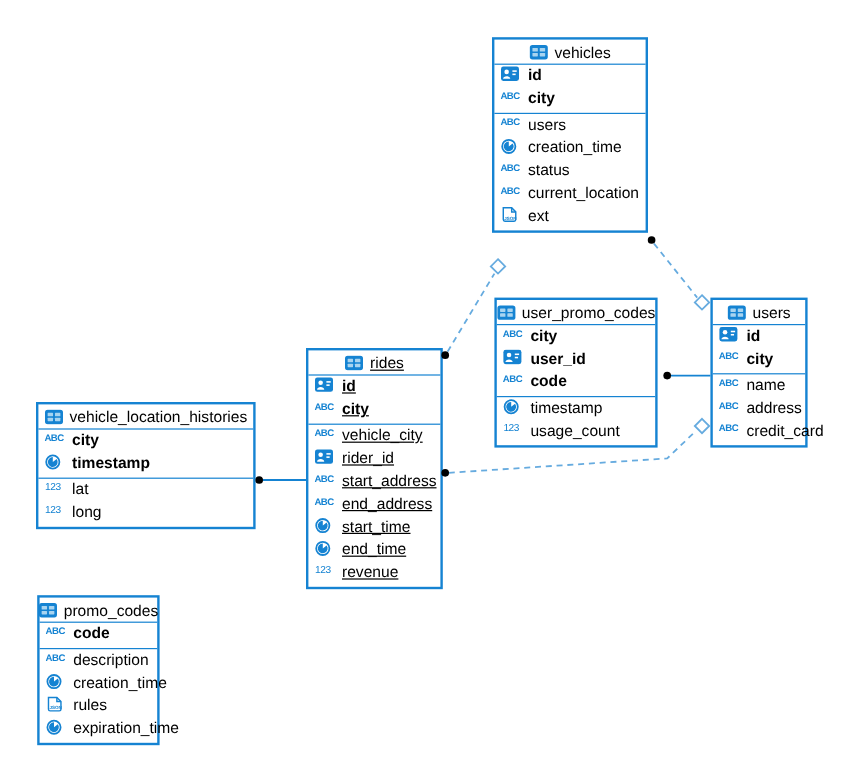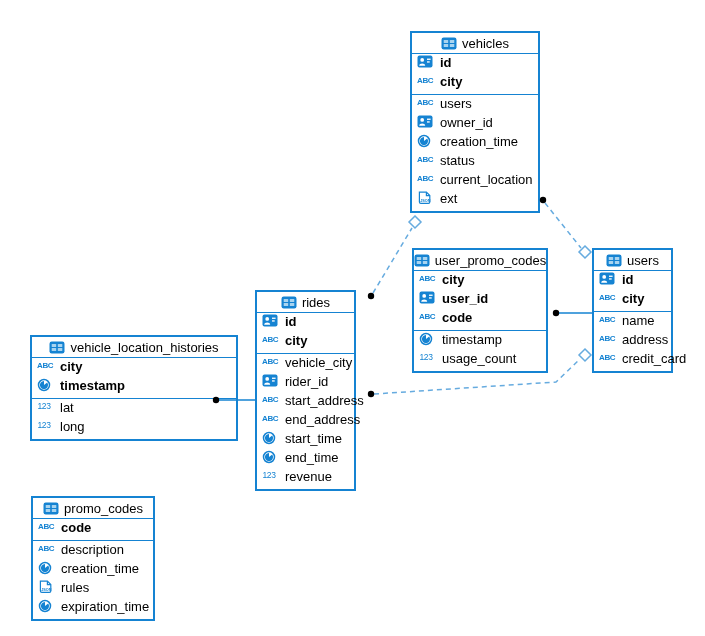--- a/index.html
+++ b/index.html
@@ -60,142 +60,192 @@
         <div class="col-row">
           <span class="ic">
             <svg width="18" height="10" viewBox="0 0 18 10">
     <text x="0" y="8.5" font-family="Liberation Sans, sans-serif" font-size="8" font-weight="bold" fill="#1583d2" letter-spacing="-0.4">ABC</text>
             </svg>
           </span>
           <span class="col-label">users</span>
         </div>
         <div class="col-row">
           <span class="ic">
+            <svg width="14" height="14" viewBox="0 0 14 14">
+    <circle cx="7" cy="7" r="5.5" fill="none" stroke="#1583d2" stroke-width="1.5"></circle>
+    <path d="M7 7 L7 2.9 A4.1 4.1 0 1 0 10.2 4.5 Z" fill="#1583d2"></path>
+            </svg>
+          </span>
+          <span class="col-label">creation_time</span>
+        </div>
+        <div class="col-row">
+          <span class="ic">
+            <svg width="18" height="10" viewBox="0 0 18 10">
+    <text x="0" y="8.5" font-family="Liberation Sans, sans-serif" font-size="8" font-weight="bold" fill="#1583d2" letter-spacing="-0.4">ABC</text>
+            </svg>
+          </span>
+          <span class="col-label">status</span>
+        </div>
+        <div class="col-row">
+          <span class="ic">
+            <svg width="18" height="10" viewBox="0 0 18 10">
+    <text x="0" y="8.5" font-family="Liberation Sans, sans-serif" font-size="8" font-weight="bold" fill="#1583d2" letter-spacing="-0.4">ABC</text>
+            </svg>
+          </span>
+          <span class="col-label">current_location</span>
+        </div>
+        <div class="col-row">
+          <span class="ic">
+            <svg width="15" height="14" viewBox="0 0 15 14">
+    <path d="M2.4 1.2 H9.4 L12.8 4.6 V11 Q12.8 12.4 11.4 12.4 H3.8 Q2.4 12.4 2.4 11 Z" fill="none" stroke="#1583d2" stroke-width="1.2"></path>
+    <path d="M9.4 1.2 V4.6 H12.8" fill="none" stroke="#1583d2" stroke-width="1.2"></path>
+    <text x="3.2" y="11" font-family="Liberation Sans, sans-serif" font-size="3.8" font-weight="bold" fill="#1583d2">JSON</text>
+            </svg>
+          </span>
+          <span class="col-label">ext</span>
+        </div>
+      </div>
+    </div>
+    <div class="table-card" style="left: 412px; top: 248px; width: 136px;">
+      <div class="table-header">
+        <span style="display: inline-flex;">
+          <svg width="16" height="13" viewBox="0 0 16 13">
+    <rect x="0.5" y="0.5" width="15" height="12" rx="2.2" fill="#1583d2"></rect>
+    <rect x="2.7" y="3" width="4.5" height="2.9" rx="0.5" fill="#a8d4f0"></rect>
+    <rect x="8.8" y="3" width="4.5" height="2.9" rx="0.5" fill="#a8d4f0"></rect>
+    <rect x="2.7" y="7.1" width="4.5" height="2.9" rx="0.5" fill="#a8d4f0"></rect>
+    <rect x="8.8" y="7.1" width="4.5" height="2.9" rx="0.5" fill="#a8d4f0"></rect>
+          </svg>
+        </span>
+        <span>user_promo_codes</span>
+      </div>
+      <div class="section pk-section">
+        <div class="col-row pk">
+          <span class="ic">
+            <svg width="18" height="10" viewBox="0 0 18 10">
+    <text x="0" y="8.5" font-family="Liberation Sans, sans-serif" font-size="8" font-weight="bold" fill="#1583d2" letter-spacing="-0.4">ABC</text>
+            </svg>
+          </span>
+          <span class="col-label">city</span>
+        </div>
+        <div class="col-row pk">
+          <span class="ic">
             <svg width="16" height="13" viewBox="0 0 16 13">
     <rect x="0.5" y="0.5" width="15" height="12" rx="2" fill="#1583d2"></rect>
     <circle cx="5.2" cy="4.9" r="1.9" fill="#fff"></circle>
     <path d="M2.2 10.7 C2.2 7.8 8.2 7.8 8.2 10.7 Z" fill="#fff"></path>
     <rect x="10" y="3.6" width="3.6" height="1.3" fill="#fff"></rect>
     <rect x="10" y="6.3" width="2.7" height="1.3" fill="#fff"></rect>
             </svg>
           </span>
-          <span class="col-label">owner_id</span>
-        </div>
-        <div class="col-row">
-          <span class="ic">
-            <svg width="14" height="14" viewBox="0 0 14 14">
-    <circle cx="7" cy="7" r="5.5" fill="none" stroke="#1583d2" stroke-width="1.5"></circle>
-    <path d="M7 7 L7 2.9 A4.1 4.1 0 1 0 10.2 4.5 Z" fill="#1583d2"></path>
-            </svg>
-          </span>
-          <span class="col-label">creation_time</span>
-        </div>
-        <div class="col-row">
-          <span class="ic">
-            <svg width="18" height="10" viewBox="0 0 18 10">
-    <text x="0" y="8.5" font-family="Liberation Sans, sans-serif" font-size="8" font-weight="bold" fill="#1583d2" letter-spacing="-0.4">ABC</text>
-            </svg>
-          </span>
-          <span class="col-label">status</span>
-        </div>
-        <div class="col-row">
-          <span class="ic">
-            <svg width="18" height="10" viewBox="0 0 18 10">
-    <text x="0" y="8.5" font-family="Liberation Sans, sans-serif" font-size="8" font-weight="bold" fill="#1583d2" letter-spacing="-0.4">ABC</text>
-            </svg>
-          </span>
-          <span class="col-label">current_location</span>
-        </div>
-        <div class="col-row">
-          <span class="ic">
-            <svg width="15" height="14" viewBox="0 0 15 14">
-    <path d="M2.4 1.2 H9.4 L12.8 4.6 V11 Q12.8 12.4 11.4 12.4 H3.8 Q2.4 12.4 2.4 11 Z" fill="none" stroke="#1583d2" stroke-width="1.2"></path>
-    <path d="M9.4 1.2 V4.6 H12.8" fill="none" stroke="#1583d2" stroke-width="1.2"></path>
-    <text x="3.2" y="11" font-family="Liberation Sans, sans-serif" font-size="3.8" font-weight="bold" fill="#1583d2">JSON</text>
-            </svg>
-          </span>
-          <span class="col-label">ext</span>
-        </div>
-      </div>
-    </div>
-    <div class="table-card" style="left: 412px; top: 248px; width: 136px;">
-      <div class="table-header">
-        <span style="display: inline-flex;">
-          <svg width="16" height="13" viewBox="0 0 16 13">
-    <rect x="0.5" y="0.5" width="15" height="12" rx="2.2" fill="#1583d2"></rect>
-    <rect x="2.7" y="3" width="4.5" height="2.9" rx="0.5" fill="#a8d4f0"></rect>
-    <rect x="8.8" y="3" width="4.5" height="2.9" rx="0.5" fill="#a8d4f0"></rect>
-    <rect x="2.7" y="7.1" width="4.5" height="2.9" rx="0.5" fill="#a8d4f0"></rect>
-    <rect x="8.8" y="7.1" width="4.5" height="2.9" rx="0.5" fill="#a8d4f0"></rect>
-          </svg>
-        </span>
-        <span>user_promo_codes</span>
-      </div>
-      <div class="section pk-section">
-        <div class="col-row pk">
-          <span class="ic">
-            <svg width="18" height="10" viewBox="0 0 18 10">
-    <text x="0" y="8.5" font-family="Liberation Sans, sans-serif" font-size="8" font-weight="bold" fill="#1583d2" letter-spacing="-0.4">ABC</text>
-            </svg>
-          </span>
-          <span class="col-label">city</span>
-        </div>
+          <span class="col-label">user_id</span>
+        </div>
+        <div class="col-row pk">
+          <span class="ic">
+            <svg width="18" height="10" viewBox="0 0 18 10">
+    <text x="0" y="8.5" font-family="Liberation Sans, sans-serif" font-size="8" font-weight="bold" fill="#1583d2" letter-spacing="-0.4">ABC</text>
+            </svg>
+          </span>
+          <span class="col-label">code</span>
+        </div>
+      </div>
+      <div class="section">
+        <div class="col-row">
+          <span class="ic">
+            <svg width="14" height="14" viewBox="0 0 14 14">
+    <circle cx="7" cy="7" r="5.5" fill="none" stroke="#1583d2" stroke-width="1.5"></circle>
+    <path d="M7 7 L7 2.9 A4.1 4.1 0 1 0 10.2 4.5 Z" fill="#1583d2"></path>
+            </svg>
+          </span>
+          <span class="col-label">timestamp</span>
+        </div>
+        <div class="col-row">
+          <span class="ic">
+            <svg width="18" height="10" viewBox="0 0 18 10">
+    <text x="0.5" y="8.5" font-family="Liberation Sans, sans-serif" font-size="8.5" fill="#1583d2" letter-spacing="-0.4">123</text>
+            </svg>
+          </span>
+          <span class="col-label">usage_count</span>
+        </div>
+      </div>
+    </div>
+    <div class="table-card" style="left: 592px; top: 248px; width: 81px;">
+      <div class="table-header">
+        <span style="display: inline-flex;">
+          <svg width="16" height="13" viewBox="0 0 16 13">
+    <rect x="0.5" y="0.5" width="15" height="12" rx="2.2" fill="#1583d2"></rect>
+    <rect x="2.7" y="3" width="4.5" height="2.9" rx="0.5" fill="#a8d4f0"></rect>
+    <rect x="8.8" y="3" width="4.5" height="2.9" rx="0.5" fill="#a8d4f0"></rect>
+    <rect x="2.7" y="7.1" width="4.5" height="2.9" rx="0.5" fill="#a8d4f0"></rect>
+    <rect x="8.8" y="7.1" width="4.5" height="2.9" rx="0.5" fill="#a8d4f0"></rect>
+          </svg>
+        </span>
+        <span>users</span>
+      </div>
+      <div class="section pk-section">
         <div class="col-row pk">
           <span class="ic">
             <svg width="16" height="13" viewBox="0 0 16 13">
     <rect x="0.5" y="0.5" width="15" height="12" rx="2" fill="#1583d2"></rect>
     <circle cx="5.2" cy="4.9" r="1.9" fill="#fff"></circle>
     <path d="M2.2 10.7 C2.2 7.8 8.2 7.8 8.2 10.7 Z" fill="#fff"></path>
     <rect x="10" y="3.6" width="3.6" height="1.3" fill="#fff"></rect>
     <rect x="10" y="6.3" width="2.7" height="1.3" fill="#fff"></rect>
             </svg>
           </span>
-          <span class="col-label">user_id</span>
-        </div>
-        <div class="col-row pk">
-          <span class="ic">
-            <svg width="18" height="10" viewBox="0 0 18 10">
-    <text x="0" y="8.5" font-family="Liberation Sans, sans-serif" font-size="8" font-weight="bold" fill="#1583d2" letter-spacing="-0.4">ABC</text>
-            </svg>
-          </span>
-          <span class="col-label">code</span>
-        </div>
-      </div>
-      <div class="section">
-        <div class="col-row">
-          <span class="ic">
-            <svg width="14" height="14" viewBox="0 0 14 14">
-    <circle cx="7" cy="7" r="5.5" fill="none" stroke="#1583d2" stroke-width="1.5"></circle>
-    <path d="M7 7 L7 2.9 A4.1 4.1 0 1 0 10.2 4.5 Z" fill="#1583d2"></path>
-            </svg>
-          </span>
-          <span class="col-label">timestamp</span>
-        </div>
-        <div class="col-row">
-          <span class="ic">
-            <svg width="18" height="10" viewBox="0 0 18 10">
-    <text x="0.5" y="8.5" font-family="Liberation Sans, sans-serif" font-size="8.5" fill="#1583d2" letter-spacing="-0.4">123</text>
-            </svg>
-          </span>
-          <span class="col-label">usage_count</span>
-        </div>
-      </div>
-    </div>
-    <div class="table-card" style="left: 592px; top: 248px; width: 81px;">
-      <div class="table-header">
-        <span style="display: inline-flex;">
-          <svg width="16" height="13" viewBox="0 0 16 13">
-    <rect x="0.5" y="0.5" width="15" height="12" rx="2.2" fill="#1583d2"></rect>
-    <rect x="2.7" y="3" width="4.5" height="2.9" rx="0.5" fill="#a8d4f0"></rect>
-    <rect x="8.8" y="3" width="4.5" height="2.9" rx="0.5" fill="#a8d4f0"></rect>
-    <rect x="2.7" y="7.1" width="4.5" height="2.9" rx="0.5" fill="#a8d4f0"></rect>
-    <rect x="8.8" y="7.1" width="4.5" height="2.9" rx="0.5" fill="#a8d4f0"></rect>
-          </svg>
-        </span>
-        <span>users</span>
+          <span class="col-label">id</span>
+        </div>
+        <div class="col-row pk">
+          <span class="ic">
+            <svg width="18" height="10" viewBox="0 0 18 10">
+    <text x="0" y="8.5" font-family="Liberation Sans, sans-serif" font-size="8" font-weight="bold" fill="#1583d2" letter-spacing="-0.4">ABC</text>
+            </svg>
+          </span>
+          <span class="col-label">city</span>
+        </div>
+      </div>
+      <div class="section">
+        <div class="col-row">
+          <span class="ic">
+            <svg width="18" height="10" viewBox="0 0 18 10">
+    <text x="0" y="8.5" font-family="Liberation Sans, sans-serif" font-size="8" font-weight="bold" fill="#1583d2" letter-spacing="-0.4">ABC</text>
+            </svg>
+          </span>
+          <span class="col-label">name</span>
+        </div>
+        <div class="col-row">
+          <span class="ic">
+            <svg width="18" height="10" viewBox="0 0 18 10">
+    <text x="0" y="8.5" font-family="Liberation Sans, sans-serif" font-size="8" font-weight="bold" fill="#1583d2" letter-spacing="-0.4">ABC</text>
+            </svg>
+          </span>
+          <span class="col-label">address</span>
+        </div>
+        <div class="col-row">
+          <span class="ic">
+            <svg width="18" height="10" viewBox="0 0 18 10">
+    <text x="0" y="8.5" font-family="Liberation Sans, sans-serif" font-size="8" font-weight="bold" fill="#1583d2" letter-spacing="-0.4">ABC</text>
+            </svg>
+          </span>
+          <span class="col-label">credit_card</span>
+        </div>
+      </div>
+    </div>
+    <div class="table-card" style="left: 255px; top: 290px; width: 114px; text-decoration: underline;">
+      <div class="table-header">
+        <span style="display: inline-flex;">
+          <svg width="16" height="13" viewBox="0 0 16 13">
+    <rect x="0.5" y="0.5" width="15" height="12" rx="2.2" fill="#1583d2"></rect>
+    <rect x="2.7" y="3" width="4.5" height="2.9" rx="0.5" fill="#a8d4f0"></rect>
+    <rect x="8.8" y="3" width="4.5" height="2.9" rx="0.5" fill="#a8d4f0"></rect>
+    <rect x="2.7" y="7.1" width="4.5" height="2.9" rx="0.5" fill="#a8d4f0"></rect>
+    <rect x="8.8" y="7.1" width="4.5" height="2.9" rx="0.5" fill="#a8d4f0"></rect>
+          </svg>
+        </span>
+        <span>rides</span>
       </div>
       <div class="section pk-section">
         <div class="col-row pk">
           <span class="ic">
             <svg width="16" height="13" viewBox="0 0 16 13">
     <rect x="0.5" y="0.5" width="15" height="12" rx="2" fill="#1583d2"></rect>
     <circle cx="5.2" cy="4.9" r="1.9" fill="#fff"></circle>
     <path d="M2.2 10.7 C2.2 7.8 8.2 7.8 8.2 10.7 Z" fill="#fff"></path>
     <rect x="10" y="3.6" width="3.6" height="1.3" fill="#fff"></rect>
     <rect x="10" y="6.3" width="2.7" height="1.3" fill="#fff"></rect>
@@ -212,192 +262,130 @@
           <span class="col-label">city</span>
         </div>
       </div>
       <div class="section">
         <div class="col-row">
           <span class="ic">
             <svg width="18" height="10" viewBox="0 0 18 10">
     <text x="0" y="8.5" font-family="Liberation Sans, sans-serif" font-size="8" font-weight="bold" fill="#1583d2" letter-spacing="-0.4">ABC</text>
             </svg>
           </span>
-          <span class="col-label">name</span>
-        </div>
-        <div class="col-row">
-          <span class="ic">
-            <svg width="18" height="10" viewBox="0 0 18 10">
-    <text x="0" y="8.5" font-family="Liberation Sans, sans-serif" font-size="8" font-weight="bold" fill="#1583d2" letter-spacing="-0.4">ABC</text>
-            </svg>
-          </span>
-          <span class="col-label">address</span>
-        </div>
-        <div class="col-row">
-          <span class="ic">
-            <svg width="18" height="10" viewBox="0 0 18 10">
-    <text x="0" y="8.5" font-family="Liberation Sans, sans-serif" font-size="8" font-weight="bold" fill="#1583d2" letter-spacing="-0.4">ABC</text>
-            </svg>
-          </span>
-          <span class="col-label">credit_card</span>
-        </div>
-      </div>
-    </div>
-    <div class="table-card" style="left: 255px; top: 290px; width: 101px;">
-      <div class="table-header">
-        <span style="display: inline-flex;">
-          <svg width="16" height="13" viewBox="0 0 16 13">
-    <rect x="0.5" y="0.5" width="15" height="12" rx="2.2" fill="#1583d2"></rect>
-    <rect x="2.7" y="3" width="4.5" height="2.9" rx="0.5" fill="#a8d4f0"></rect>
-    <rect x="8.8" y="3" width="4.5" height="2.9" rx="0.5" fill="#a8d4f0"></rect>
-    <rect x="2.7" y="7.1" width="4.5" height="2.9" rx="0.5" fill="#a8d4f0"></rect>
-    <rect x="8.8" y="7.1" width="4.5" height="2.9" rx="0.5" fill="#a8d4f0"></rect>
-          </svg>
-        </span>
-        <span>rides</span>
-      </div>
-      <div class="section pk-section">
-        <div class="col-row pk">
+          <span class="col-label">vehicle_city</span>
+        </div>
+        <div class="col-row">
           <span class="ic">
             <svg width="16" height="13" viewBox="0 0 16 13">
     <rect x="0.5" y="0.5" width="15" height="12" rx="2" fill="#1583d2"></rect>
     <circle cx="5.2" cy="4.9" r="1.9" fill="#fff"></circle>
     <path d="M2.2 10.7 C2.2 7.8 8.2 7.8 8.2 10.7 Z" fill="#fff"></path>
     <rect x="10" y="3.6" width="3.6" height="1.3" fill="#fff"></rect>
     <rect x="10" y="6.3" width="2.7" height="1.3" fill="#fff"></rect>
             </svg>
           </span>
-          <span class="col-label">id</span>
-        </div>
+          <span class="col-label">rider_id</span>
+        </div>
+        <div class="col-row">
+          <span class="ic">
+            <svg width="18" height="10" viewBox="0 0 18 10">
+    <text x="0" y="8.5" font-family="Liberation Sans, sans-serif" font-size="8" font-weight="bold" fill="#1583d2" letter-spacing="-0.4">ABC</text>
+            </svg>
+          </span>
+          <span class="col-label">start_address</span>
+        </div>
+        <div class="col-row">
+          <span class="ic">
+            <svg width="18" height="10" viewBox="0 0 18 10">
+    <text x="0" y="8.5" font-family="Liberation Sans, sans-serif" font-size="8" font-weight="bold" fill="#1583d2" letter-spacing="-0.4">ABC</text>
+            </svg>
+          </span>
+          <span class="col-label">end_address</span>
+        </div>
+        <div class="col-row">
+          <span class="ic">
+            <svg width="14" height="14" viewBox="0 0 14 14">
+    <circle cx="7" cy="7" r="5.5" fill="none" stroke="#1583d2" stroke-width="1.5"></circle>
+    <path d="M7 7 L7 2.9 A4.1 4.1 0 1 0 10.2 4.5 Z" fill="#1583d2"></path>
+            </svg>
+          </span>
+          <span class="col-label">start_time</span>
+        </div>
+        <div class="col-row">
+          <span class="ic">
+            <svg width="14" height="14" viewBox="0 0 14 14">
+    <circle cx="7" cy="7" r="5.5" fill="none" stroke="#1583d2" stroke-width="1.5"></circle>
+    <path d="M7 7 L7 2.9 A4.1 4.1 0 1 0 10.2 4.5 Z" fill="#1583d2"></path>
+            </svg>
+          </span>
+          <span class="col-label">end_time</span>
+        </div>
+        <div class="col-row">
+          <span class="ic">
+            <svg width="18" height="10" viewBox="0 0 18 10">
+    <text x="0.5" y="8.5" font-family="Liberation Sans, sans-serif" font-size="8.5" fill="#1583d2" letter-spacing="-0.4">123</text>
+            </svg>
+          </span>
+          <span class="col-label">revenue</span>
+        </div>
+      </div>
+    </div>
+    <div class="table-card" style="left: 30px; top: 335px; width: 183px;">
+      <div class="table-header">
+        <span style="display: inline-flex;">
+          <svg width="16" height="13" viewBox="0 0 16 13">
+    <rect x="0.5" y="0.5" width="15" height="12" rx="2.2" fill="#1583d2"></rect>
+    <rect x="2.7" y="3" width="4.5" height="2.9" rx="0.5" fill="#a8d4f0"></rect>
+    <rect x="8.8" y="3" width="4.5" height="2.9" rx="0.5" fill="#a8d4f0"></rect>
+    <rect x="2.7" y="7.1" width="4.5" height="2.9" rx="0.5" fill="#a8d4f0"></rect>
+    <rect x="8.8" y="7.1" width="4.5" height="2.9" rx="0.5" fill="#a8d4f0"></rect>
+          </svg>
+        </span>
+        <span>vehicle_location_histories</span>
+      </div>
+      <div class="section pk-section">
         <div class="col-row pk">
           <span class="ic">
             <svg width="18" height="10" viewBox="0 0 18 10">
     <text x="0" y="8.5" font-family="Liberation Sans, sans-serif" font-size="8" font-weight="bold" fill="#1583d2" letter-spacing="-0.4">ABC</text>
             </svg>
           </span>
           <span class="col-label">city</span>
         </div>
-      </div>
-      <div class="section">
-        <div class="col-row">
-          <span class="ic">
-            <svg width="18" height="10" viewBox="0 0 18 10">
-    <text x="0" y="8.5" font-family="Liberation Sans, sans-serif" font-size="8" font-weight="bold" fill="#1583d2" letter-spacing="-0.4">ABC</text>
-            </svg>
-          </span>
-          <span class="col-label">vehicle_city</span>
-        </div>
-        <div class="col-row">
-          <span class="ic">
-            <svg width="16" height="13" viewBox="0 0 16 13">
-    <rect x="0.5" y="0.5" width="15" height="12" rx="2" fill="#1583d2"></rect>
-    <circle cx="5.2" cy="4.9" r="1.9" fill="#fff"></circle>
-    <path d="M2.2 10.7 C2.2 7.8 8.2 7.8 8.2 10.7 Z" fill="#fff"></path>
-    <rect x="10" y="3.6" width="3.6" height="1.3" fill="#fff"></rect>
-    <rect x="10" y="6.3" width="2.7" height="1.3" fill="#fff"></rect>
-            </svg>
-          </span>
-          <span class="col-label">rider_id</span>
-        </div>
-        <div class="col-row">
-          <span class="ic">
-            <svg width="18" height="10" viewBox="0 0 18 10">
-    <text x="0" y="8.5" font-family="Liberation Sans, sans-serif" font-size="8" font-weight="bold" fill="#1583d2" letter-spacing="-0.4">ABC</text>
-            </svg>
-          </span>
-          <span class="col-label">start_address</span>
-        </div>
-        <div class="col-row">
-          <span class="ic">
-            <svg width="18" height="10" viewBox="0 0 18 10">
-    <text x="0" y="8.5" font-family="Liberation Sans, sans-serif" font-size="8" font-weight="bold" fill="#1583d2" letter-spacing="-0.4">ABC</text>
-            </svg>
-          </span>
-          <span class="col-label">end_address</span>
-        </div>
-        <div class="col-row">
-          <span class="ic">
-            <svg width="14" height="14" viewBox="0 0 14 14">
-    <circle cx="7" cy="7" r="5.5" fill="none" stroke="#1583d2" stroke-width="1.5"></circle>
-    <path d="M7 7 L7 2.9 A4.1 4.1 0 1 0 10.2 4.5 Z" fill="#1583d2"></path>
-            </svg>
-          </span>
-          <span class="col-label">start_time</span>
-        </div>
-        <div class="col-row">
-          <span class="ic">
-            <svg width="14" height="14" viewBox="0 0 14 14">
-    <circle cx="7" cy="7" r="5.5" fill="none" stroke="#1583d2" stroke-width="1.5"></circle>
-    <path d="M7 7 L7 2.9 A4.1 4.1 0 1 0 10.2 4.5 Z" fill="#1583d2"></path>
-            </svg>
-          </span>
-          <span class="col-label">end_time</span>
-        </div>
+        <div class="col-row pk">
+          <span class="ic">
+            <svg width="14" height="14" viewBox="0 0 14 14">
+    <circle cx="7" cy="7" r="5.5" fill="none" stroke="#1583d2" stroke-width="1.5"></circle>
+    <path d="M7 7 L7 2.9 A4.1 4.1 0 1 0 10.2 4.5 Z" fill="#1583d2"></path>
+            </svg>
+          </span>
+          <span class="col-label">timestamp</span>
+        </div>
+      </div>
+      <div class="section">
         <div class="col-row">
           <span class="ic">
             <svg width="18" height="10" viewBox="0 0 18 10">
     <text x="0.5" y="8.5" font-family="Liberation Sans, sans-serif" font-size="8.5" fill="#1583d2" letter-spacing="-0.4">123</text>
             </svg>
           </span>
-          <span class="col-label">revenue</span>
-        </div>
-      </div>
-    </div>
-    <div class="table-card" style="left: 30px; top: 335px; width: 208px;">
-      <div class="table-header">
-        <span style="display: inline-flex;">
-          <svg width="16" height="13" viewBox="0 0 16 13">
-    <rect x="0.5" y="0.5" width="15" height="12" rx="2.2" fill="#1583d2"></rect>
-    <rect x="2.7" y="3" width="4.5" height="2.9" rx="0.5" fill="#a8d4f0"></rect>
-    <rect x="8.8" y="3" width="4.5" height="2.9" rx="0.5" fill="#a8d4f0"></rect>
-    <rect x="2.7" y="7.1" width="4.5" height="2.9" rx="0.5" fill="#a8d4f0"></rect>
-    <rect x="8.8" y="7.1" width="4.5" height="2.9" rx="0.5" fill="#a8d4f0"></rect>
-          </svg>
-        </span>
-        <span>vehicle_location_histories</span>
-      </div>
-      <div class="section pk-section">
-        <div class="col-row pk">
-          <span class="ic">
-            <svg width="18" height="10" viewBox="0 0 18 10">
-    <text x="0" y="8.5" font-family="Liberation Sans, sans-serif" font-size="8" font-weight="bold" fill="#1583d2" letter-spacing="-0.4">ABC</text>
-            </svg>
-          </span>
-          <span class="col-label">city</span>
-        </div>
-        <div class="col-row pk">
-          <span class="ic">
-            <svg width="14" height="14" viewBox="0 0 14 14">
-    <circle cx="7" cy="7" r="5.5" fill="none" stroke="#1583d2" stroke-width="1.5"></circle>
-    <path d="M7 7 L7 2.9 A4.1 4.1 0 1 0 10.2 4.5 Z" fill="#1583d2"></path>
-            </svg>
-          </span>
-          <span class="col-label">timestamp</span>
-        </div>
-      </div>
-      <div class="section">
+          <span class="col-label">lat</span>
+        </div>
         <div class="col-row">
           <span class="ic">
             <svg width="18" height="10" viewBox="0 0 18 10">
     <text x="0.5" y="8.5" font-family="Liberation Sans, sans-serif" font-size="8.5" fill="#1583d2" letter-spacing="-0.4">123</text>
             </svg>
           </span>
-          <span class="col-label">lat</span>
-        </div>
-        <div class="col-row">
-          <span class="ic">
-            <svg width="18" height="10" viewBox="0 0 18 10">
-    <text x="0.5" y="8.5" font-family="Liberation Sans, sans-serif" font-size="8.5" fill="#1583d2" letter-spacing="-0.4">123</text>
-            </svg>
-          </span>
           <span class="col-label">long</span>
         </div>
       </div>
     </div>
-    <div class="table-card" style="left: 31px; top: 496px; width: 124px;">
+    <div class="table-card" style="left: 31px; top: 496px; width: 102px;">
       <div class="table-header">
         <span style="display: inline-flex;">
           <svg width="16" height="13" viewBox="0 0 16 13">
     <rect x="0.5" y="0.5" width="15" height="12" rx="2.2" fill="#1583d2"></rect>
     <rect x="2.7" y="3" width="4.5" height="2.9" rx="0.5" fill="#a8d4f0"></rect>
     <rect x="8.8" y="3" width="4.5" height="2.9" rx="0.5" fill="#a8d4f0"></rect>
     <rect x="2.7" y="7.1" width="4.5" height="2.9" rx="0.5" fill="#a8d4f0"></rect>
     <rect x="8.8" y="7.1" width="4.5" height="2.9" rx="0.5" fill="#a8d4f0"></rect>
           </svg>
         </span>

